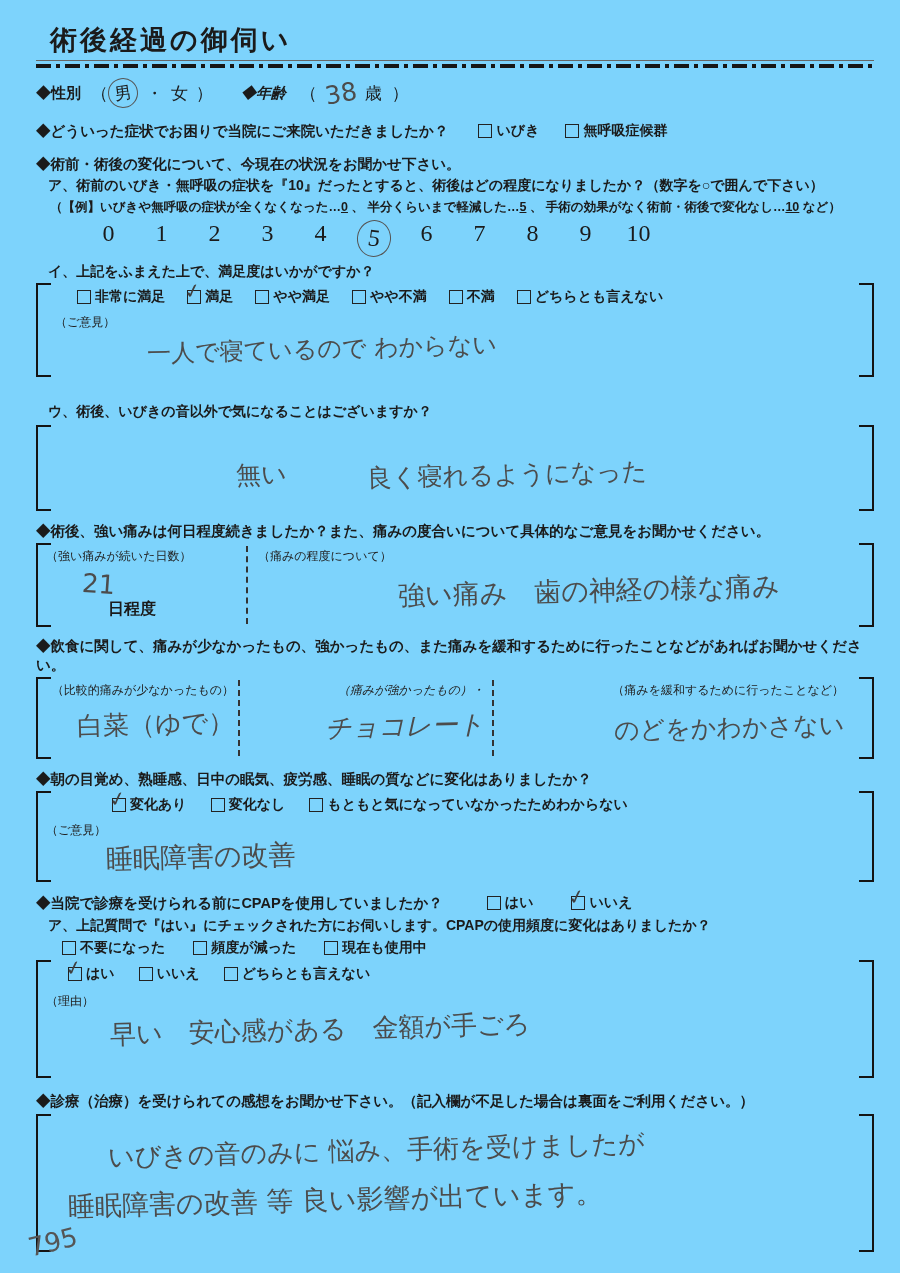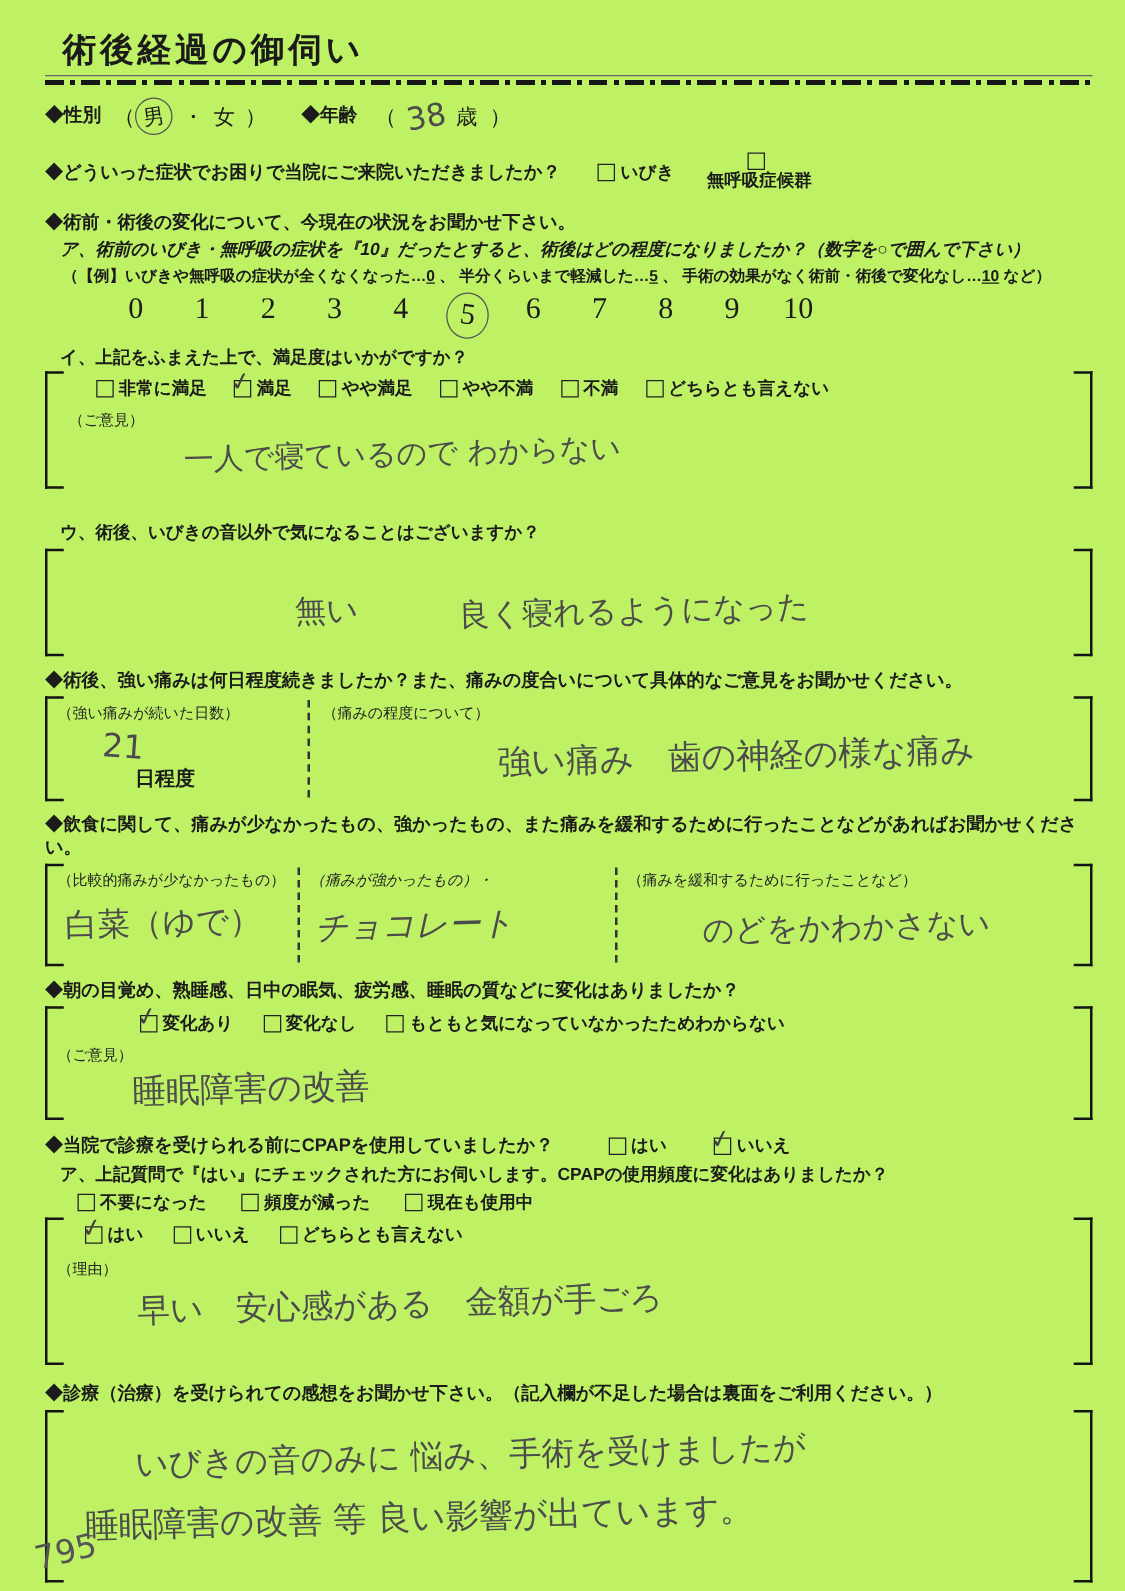--- a/index.html
+++ b/index.html
@@ -1,18 +1,18 @@
 <!DOCTYPE html>
 <html><head>
 <meta charset="utf-8">
 <style>
   html,body { margin:0; padding:0; background:#ffffff; }
   .page {
     width:900px; height:1273px; box-sizing:border-box; position:relative;
-    background:#bef264; overflow:hidden;
+    background:#7dd3fc; overflow:hidden;
     padding:22px 26px 0 36px;
     font-family:"Liberation Sans", sans-serif;
     color:#1b1b1b;
   }
   
   .title-wrap { border-bottom:1.5px solid #666; padding-bottom:2px; }
   .title {
     font-family:"Liberation Serif", serif; font-size:27px; font-weight:700;
     margin:0 0 0 14px; letter-spacing:3px; display:inline-block;
   }
@@ -72,41 +72,41 @@
 
   <div class="row" style="margin-top:10px; font-size:17px;">
     <span class="q" style="font-size:15px;">◆性別</span>
     <span style="font-family:'Liberation Serif',serif; margin-left:10px;">（</span>
     <span class="circle-m">
         <span style="font-family:'Liberation Serif',serif;">男</span>
       </span>
     <span style="font-family:'Liberation Serif',serif; margin:0 8px;">・</span>
     <span style="font-family:'Liberation Serif',serif;">女</span>
     <span style="font-family:'Liberation Serif',serif; margin-left:8px;">）</span>
-    <span class="q" style="font-size:15px; margin-left:28px;">◆年齢</span>
+    <span class="q" style="font-size:15px; margin-left:28px;font-style:italic;">◆年齢</span>
     <span style="font-family:'Liberation Serif',serif; margin-left:14px;">（</span>
     <span class="hw" style="font-size:25px; margin:0 8px; transform:rotate(-10deg); display:inline-block;">38</span>
     <span style="font-family:'Liberation Serif',serif;">歳</span>
     <span style="font-family:'Liberation Serif',serif; margin-left:10px;">）</span>
   </div>
 
   <div class="row" style="margin-top:14px;">
     <span class="q">◆どういった症状でお困りで当院にご来院いただきましたか？</span>
     <span class="opt" style="margin-left:30px;">
       <span class="cb"></span>
       <span>いびき</span>
     </span>
-    <span class="opt" style="margin-left:26px;flex-direction:column;">
+    <span class="opt" style="margin-left:26px;">
       <span class="cb"></span>
       <span>無呼吸症候群</span>
     </span>
   </div>
 
   <div class="q" style="margin-top:15px;">◆術前・術後の変化について、今現在の状況をお聞かせ下さい。</div>
-  <div class="sub" style="margin-top:4px;font-style:italic;">ア、術前のいびき・無呼吸の症状を『10』だったとすると、術後はどの程度になりましたか？（数字を○で囲んで下さい）</div>
+  <div class="sub" style="margin-top:4px;">ア、術前のいびき・無呼吸の症状を『10』だったとすると、術後はどの程度になりましたか？（数字を○で囲んで下さい）</div>
   <div class="example"><span>（【例】いびきや無呼吸の症状が全くなくなった…</span><span class="u">0</span><span> 、 半分くらいまで軽減した…</span><span class="u">5</span><span> 、 手術の効果がなく術前・術後で変化なし…</span><span class="u">10</span><span> など）</span></div>
 
   <div class="scale">
     <span class="num">0</span>
     <span class="num">1</span>
     <span class="num">2</span>
     <span class="num">3</span>
     <span class="num">4</span>
     <span class="num"><span class="circled">5</span></span>
     <span class="num">6</span>
@@ -171,21 +171,21 @@
         <div class="bold-unit" style="margin-left:62px;">日程度</div>
       </div>
       <div class="dashsep" style="flex:1; padding:2px 10px;">
         <div class="paren">（痛みの程度について）</div>
         <div class="hw rot" style="font-size:27px; margin:8px 0 0 140px;">強い痛み　歯の神経の様な痛み</div>
       </div>
     </div>
   </div>
 
   <div class="q" style="margin-top:10px;">◆飲食に関して、痛みが少なかったもの、強かったもの、また痛みを緩和するために行ったことなどがあればお聞かせください。</div>
-  <div class="area" style="margin-top:3px; min-height:76px; padding-left:6px;">
+  <div class="area" style="margin-top:3px; min-height:76px; padding-left:6px;text-align:right;">
     <span class="bl"></span>
     <span class="br"></span>
     <div class="cols" style="min-height:76px;">
       <div style="width:188px; padding:2px 4px;">
         <div class="paren">（比較的痛みが少なかったもの）</div>
         <div class="hw rot" style="font-size:26px; margin:8px 0 0 6px;">白菜（ゆで）</div>
       </div>
       <div class="dashsep" style="width:236px; padding:2px 8px;font-style:italic;">
         <div class="paren">（痛みが強かったもの）・</div>
         <div class="hw rot" style="font-size:26px; margin:10px 0 0 4px;">チョコレート</div>

